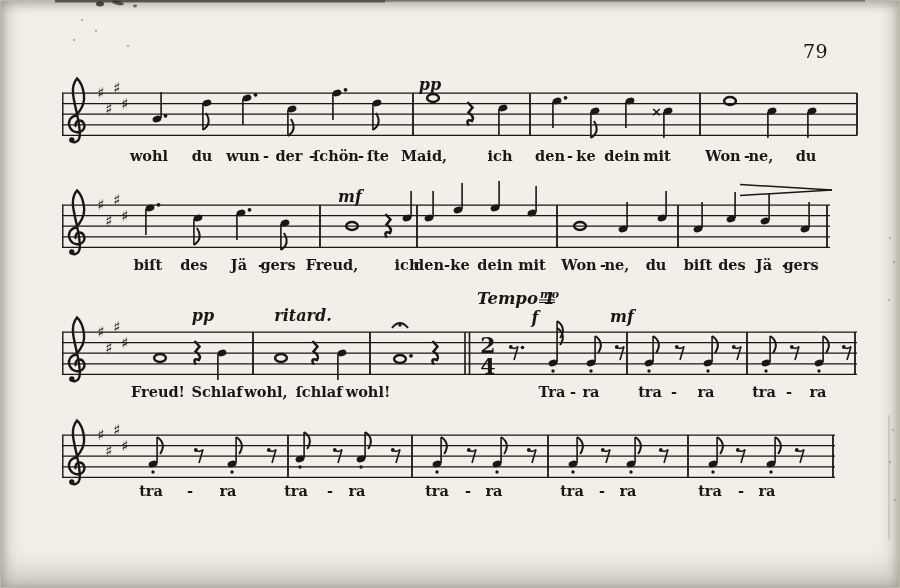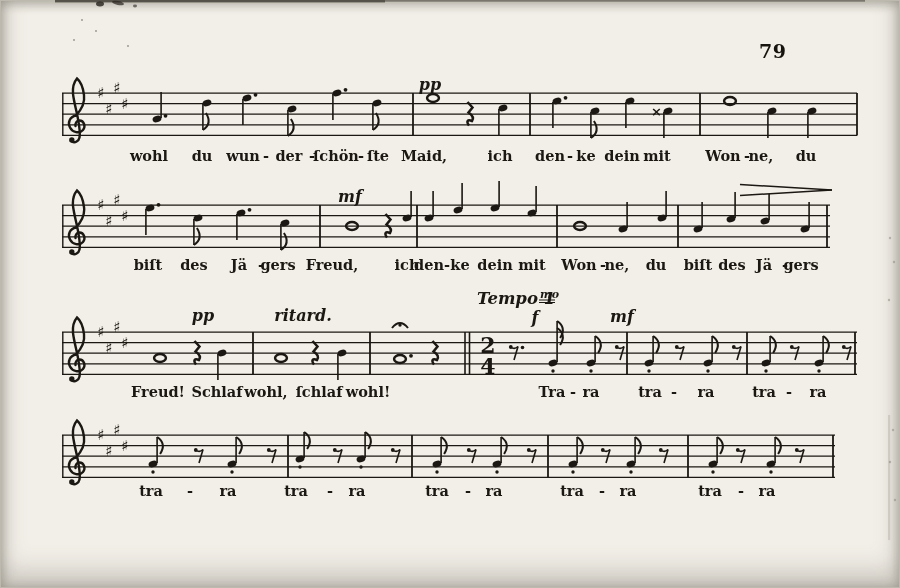--- a/index.html
+++ b/index.html
@@ -6,22 +6,22 @@
   .page{
     position:relative;width:900px;height:588px;background:#f2efe8;overflow:hidden;
     font-family:"DejaVu Serif", serif;
     box-shadow: inset 0 0 0 1px #bdb9ae,
                 inset 5px 0 12px rgba(105,99,88,.28),
                 inset -5px 0 12px rgba(105,99,88,.22),
                 inset 0 -16px 26px rgba(105,99,88,.30),
                 inset 0 6px 10px rgba(105,99,88,.24);
   }
   #pageNumber{
-    position:absolute;left:759px;top:40px;
-    font-weight:bold;font-size:19px;color:#17130e;letter-spacing:.5px;
+    position:absolute;left:803px;top:40px;
+    font-weight:normal;font-size:19px;color:#17130e;letter-spacing:.5px;
   }
   svg#score{position:absolute;left:0;top:0;}
 </style>
 </head>
 <body>
 
 <div class="page">
   <span id="pageNumber">79</span>
   <svg id="score" width="900" height="588" viewBox="0 0 900 588">
       <line x1="62" y1="93" x2="857" y2="93" stroke="#1b1712" stroke-width="1.25"></line>

